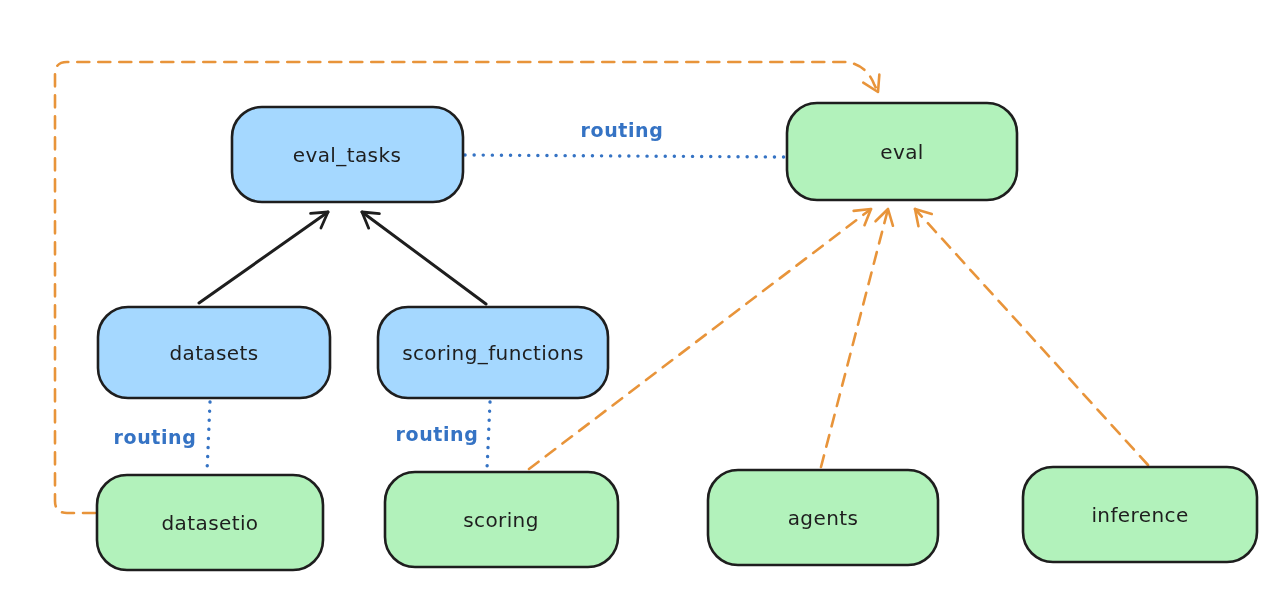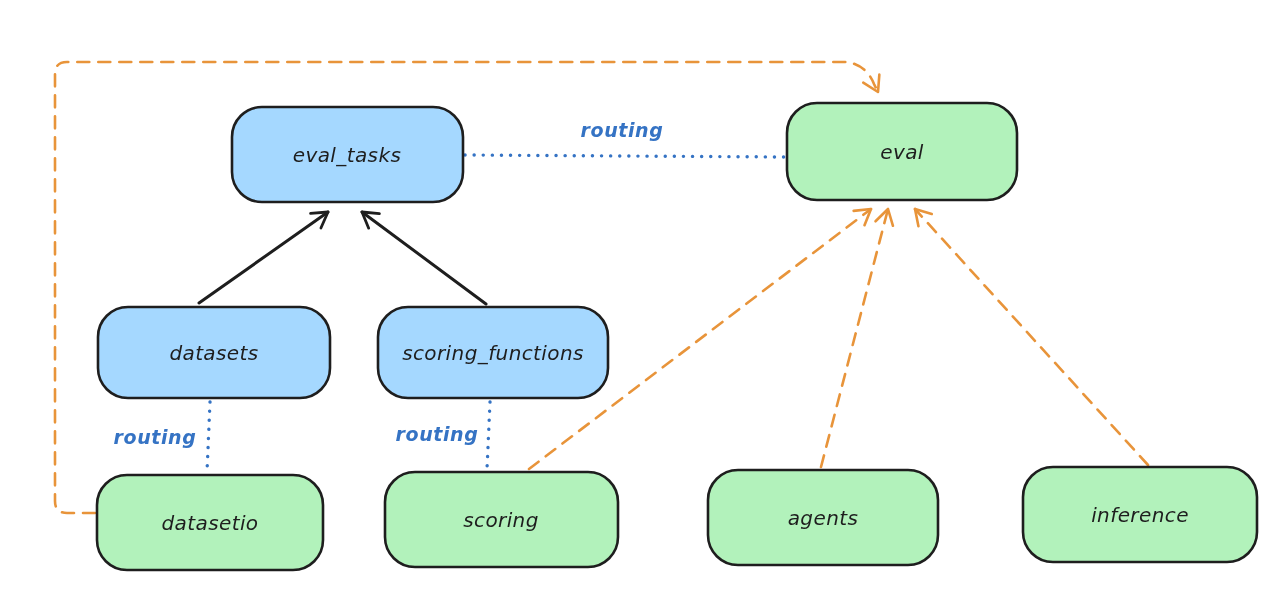--- a/index.html
+++ b/index.html
@@ -8,21 +8,20 @@
     background: #ffffff;
     width: 1280px;
     height: 596px;
     overflow: hidden;
     font-family: "DejaVu Sans", sans-serif;
   }
   .canvas-wrap {
     position: relative;
     width: 1280px;
     height: 596px;
-    font-style: italic;
   }
   svg { display: block; }
   .node-box {
     stroke-width: 2.6;
     stroke-linejoin: round;
   }
   .node-label {
     font-family: "DejaVu Sans", sans-serif;
     font-size: 20px;
     letter-spacing: 0.4px;

